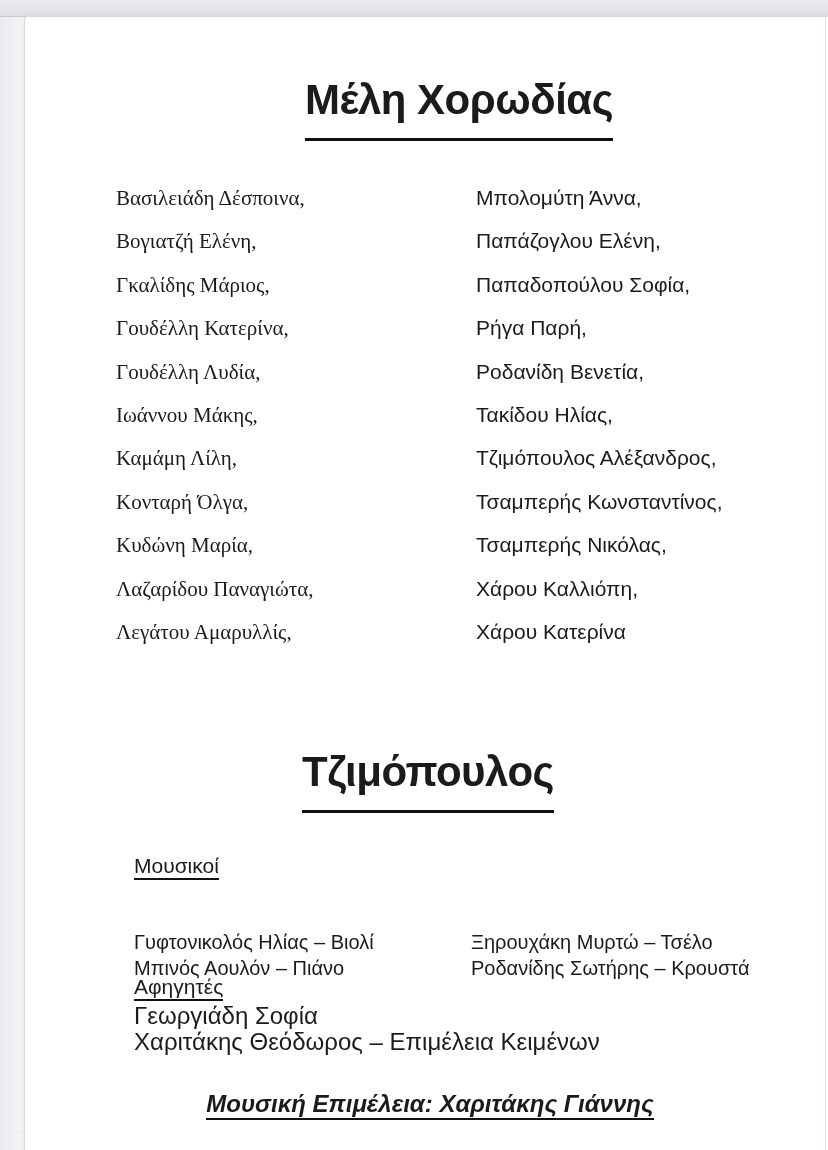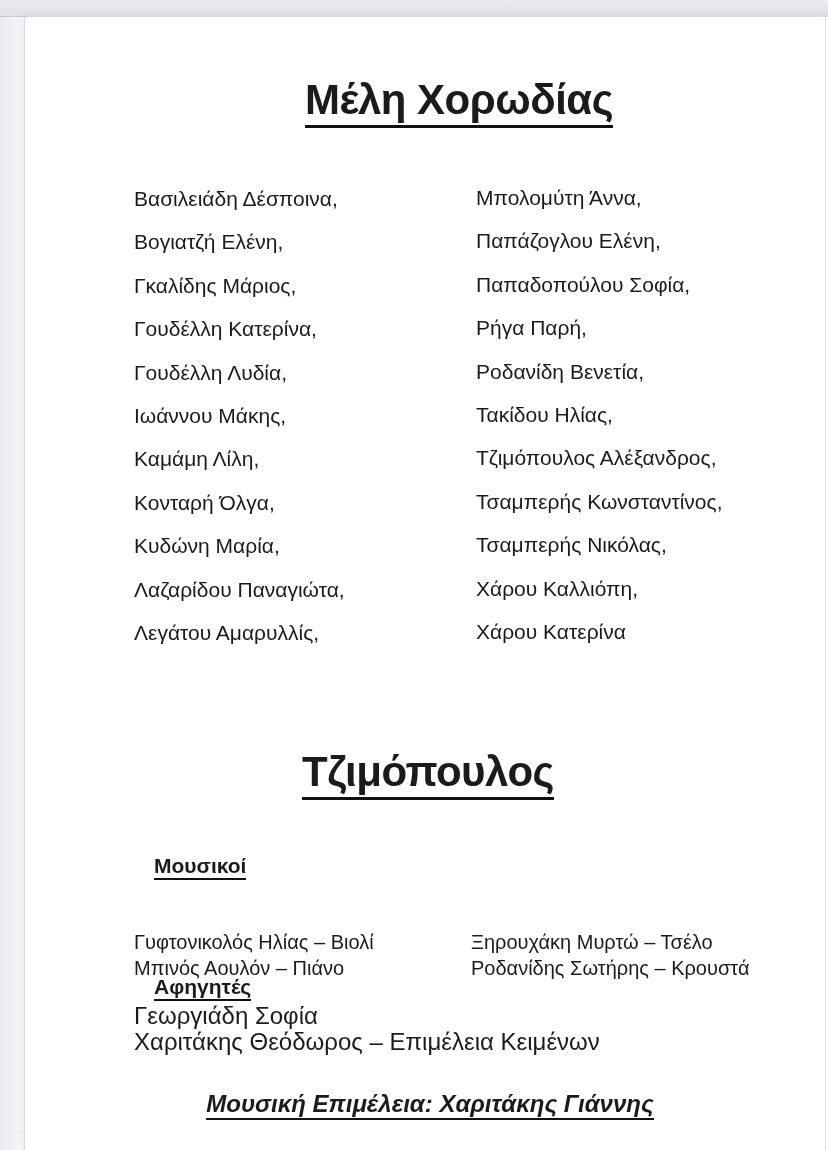--- a/index.html
+++ b/index.html
@@ -62,32 +62,31 @@
     letter-spacing: -0.5px;
   }
   .doc-title-2 {
     position: absolute;
     left: 0; top: 730px; width: 806px;
     text-align: center;
     font-size: 42px; font-weight: bold;
     line-height: 50px;
     letter-spacing: -0.5px;
   }
-  .u-thick { border-bottom: 3px solid #111; padding-bottom: 2px; }
+  .u-thick { border-bottom: 3px solid #111; padding-bottom: 15px; }
 
   .member-col { position: absolute; font-size: 21px; line-height: 43.4px; }
-  .member-col-left  { left: 109px; top: 160px; }
+  .member-col-left  { left: 91px; top: 160px; font-family: Liberation Serif, serif; }
   .member-col-right { left: 451px; top: 159px; }
 
   .section-heading {
     position: absolute;
     left: 109px;
-    font-size: 21px; font-weight: bold;
+    font-size: 21px; font-weight: normal;
     line-height: 27px;
-    margin-left: 20px;
   }
   .heading-musicians { top: 835px; }
   .heading-narrators { top: 956px; }
   .u-med { border-bottom: 2px solid #111; padding-bottom: 1px; }
 
   .credit-col { position: absolute; font-size: 20px; line-height: 26px; margin-top: 44px; }
   .credit-col-left  { left: 109px; top: 868px; }
   .credit-col-right { left: 446px; top: 868px; }
 
   .narrator-lines { position: absolute; left: 109px; top: 986px; font-size: 24px; line-height: 25.5px; }

